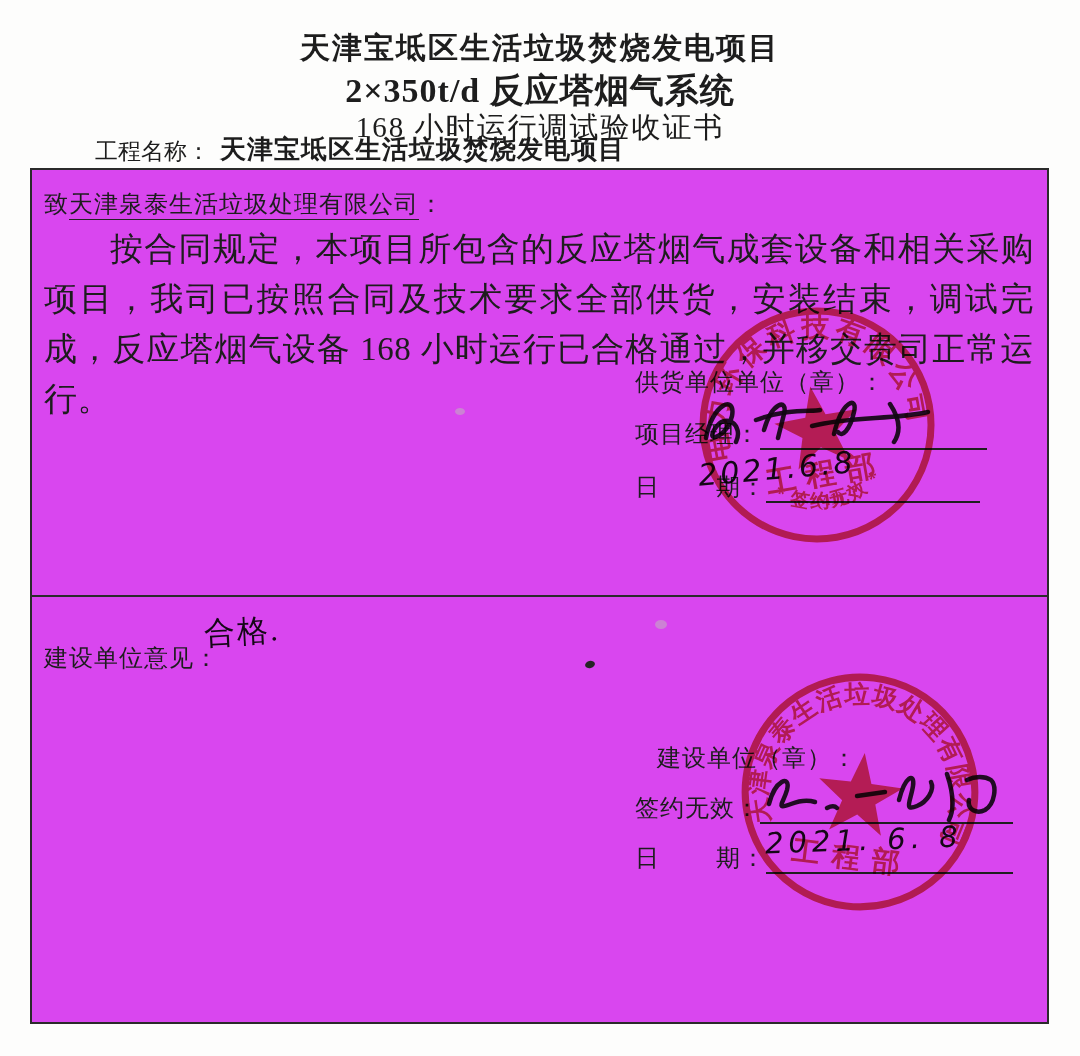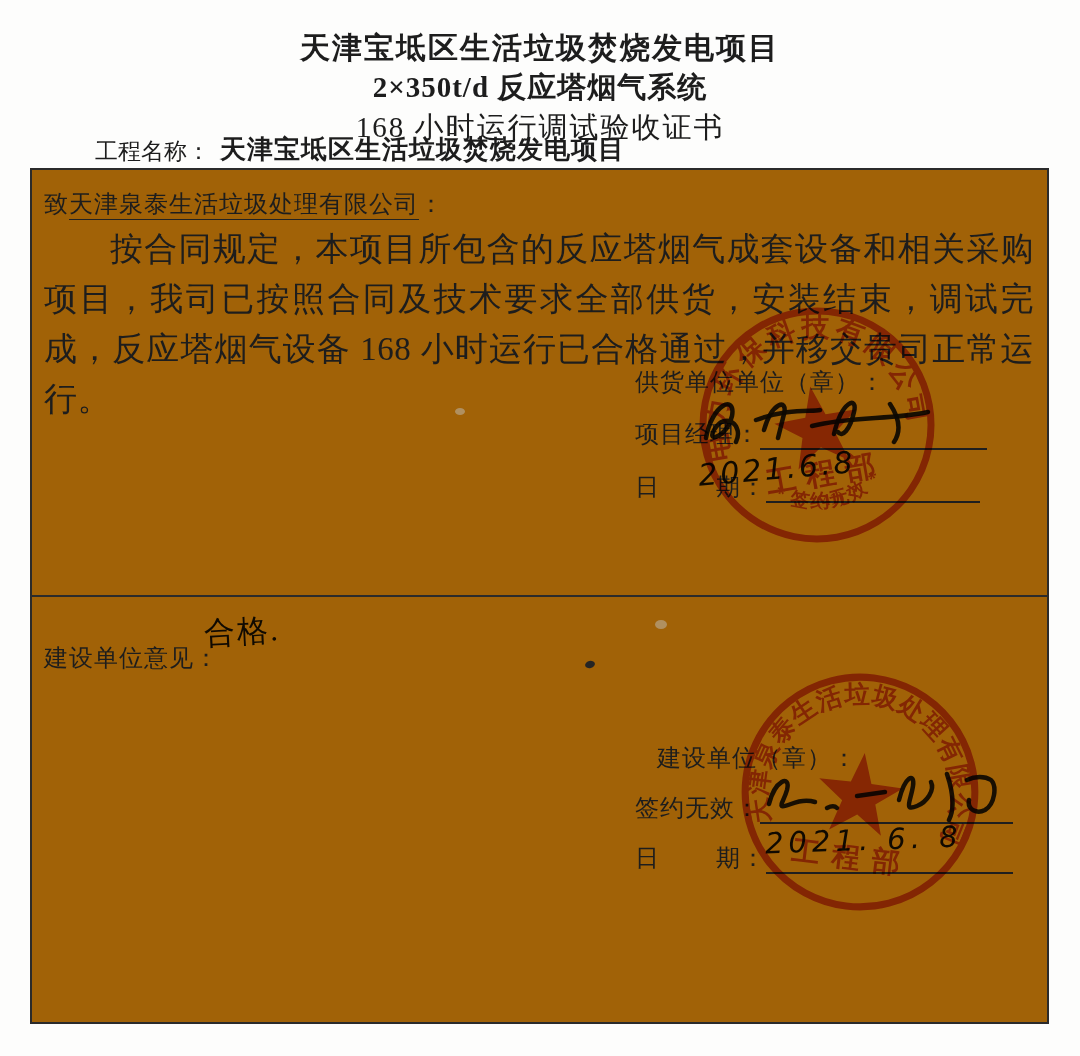--- a/index.html
+++ b/index.html
@@ -6,33 +6,33 @@
   body{
     width:1080px;height:1056px;position:relative;overflow:hidden;
     background:#fdfdfc;
     font-family:"Liberation Serif","DejaVu Serif",serif;
     color:#1d1d1d;
   }
   .page{position:absolute;inset:0;}
   
   .titles{position:absolute;left:0;top:0;width:1080px;text-align:center;}
   .t1{position:absolute;left:0;top:28px;width:1080px;font-size:30px;font-weight:bold;letter-spacing:2px;}
-  .t2{position:absolute;left:0;top:68px;width:1080px;font-size:29px;font-weight:bold;letter-spacing:1px;}
+  .t2{position:absolute;left:0;top:68px;width:1080px;font-size:34px;font-weight:bold;letter-spacing:1px;}
   .t3{position:absolute;left:0;top:108px;width:1080px;font-size:29px;font-weight:normal;letter-spacing:2px;}
   .project-row{
     position:absolute;left:70px;top:132px;width:558px;
     border-bottom:2px solid #2b2b2b;padding:0 0 3px 25px;
     display:flex;align-items:flex-end;white-space:nowrap;
   }
   .pn-label{font-size:23px;}
   .pn-value{font-size:26px;font-weight:bold;margin-left:10px;letter-spacing:1px;}
   
   .sheet{
     position:absolute;left:30px;top:168px;width:1015px;height:852px;
-    border:2px solid #2b2b2b;background:#a16207;
+    border:2px solid #2b2b2b;background:#d946ef;
   }
   .sec1{position:absolute;left:0;top:0;width:100%;height:425px;border-bottom:2px solid #2b2b2b;}
   .sec2{position:absolute;left:0;top:427px;width:100%;height:425px;}
   .addressee{position:absolute;left:12px;top:18px;font-size:24px;letter-spacing:1px;}
   .addressee .u{border-bottom:1.5px solid #222;padding-bottom:2px;}
   .bodytext{
     position:absolute;left:12px;top:54px;width:990px;margin:0;
     font-size:33px;line-height:50px;text-indent:2em;text-align:justify;letter-spacing:.5px;
   }
   .lbl{font-size:24px;letter-spacing:1px;}

